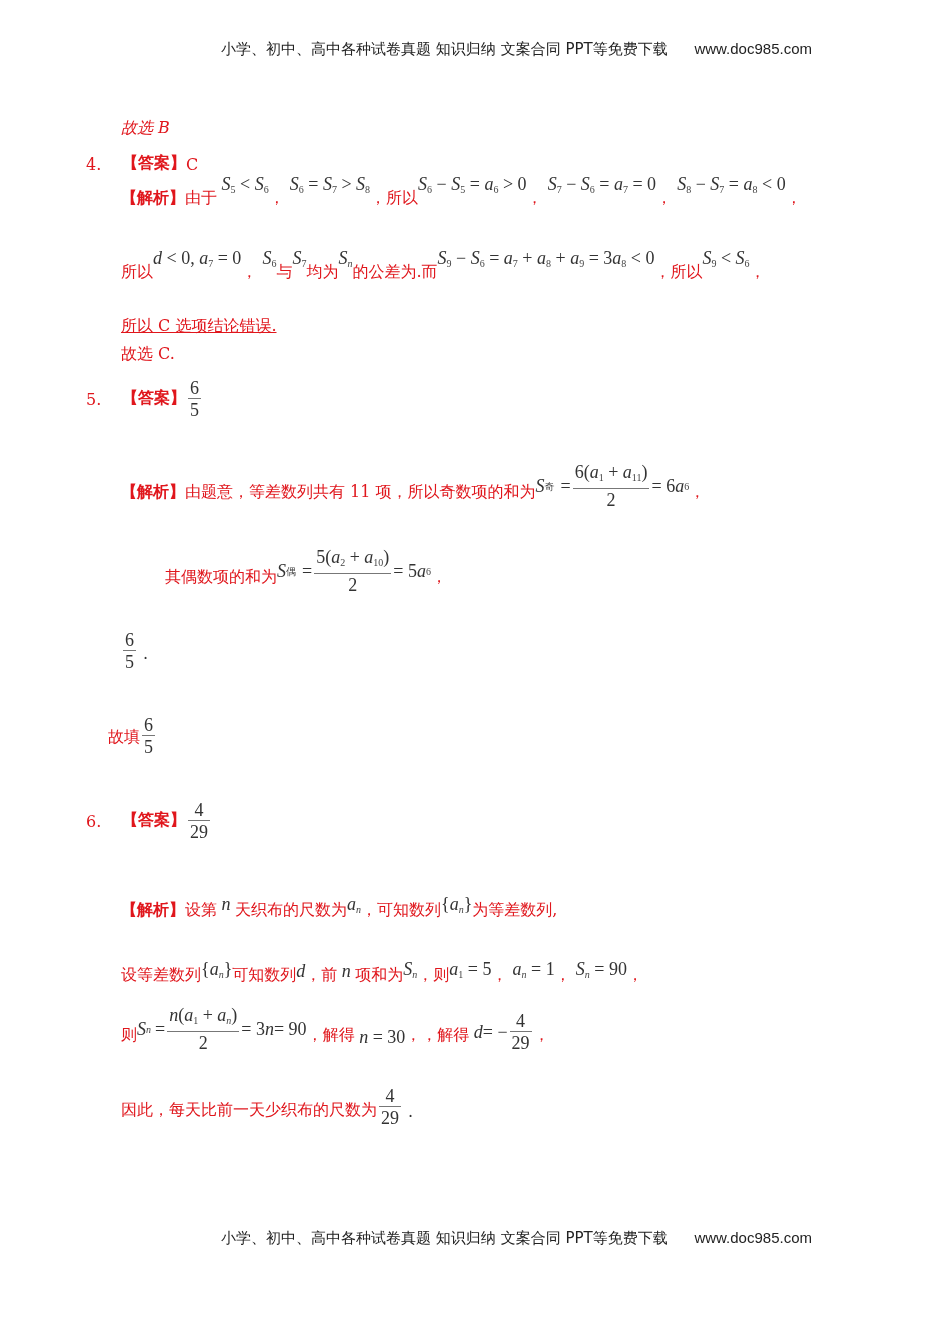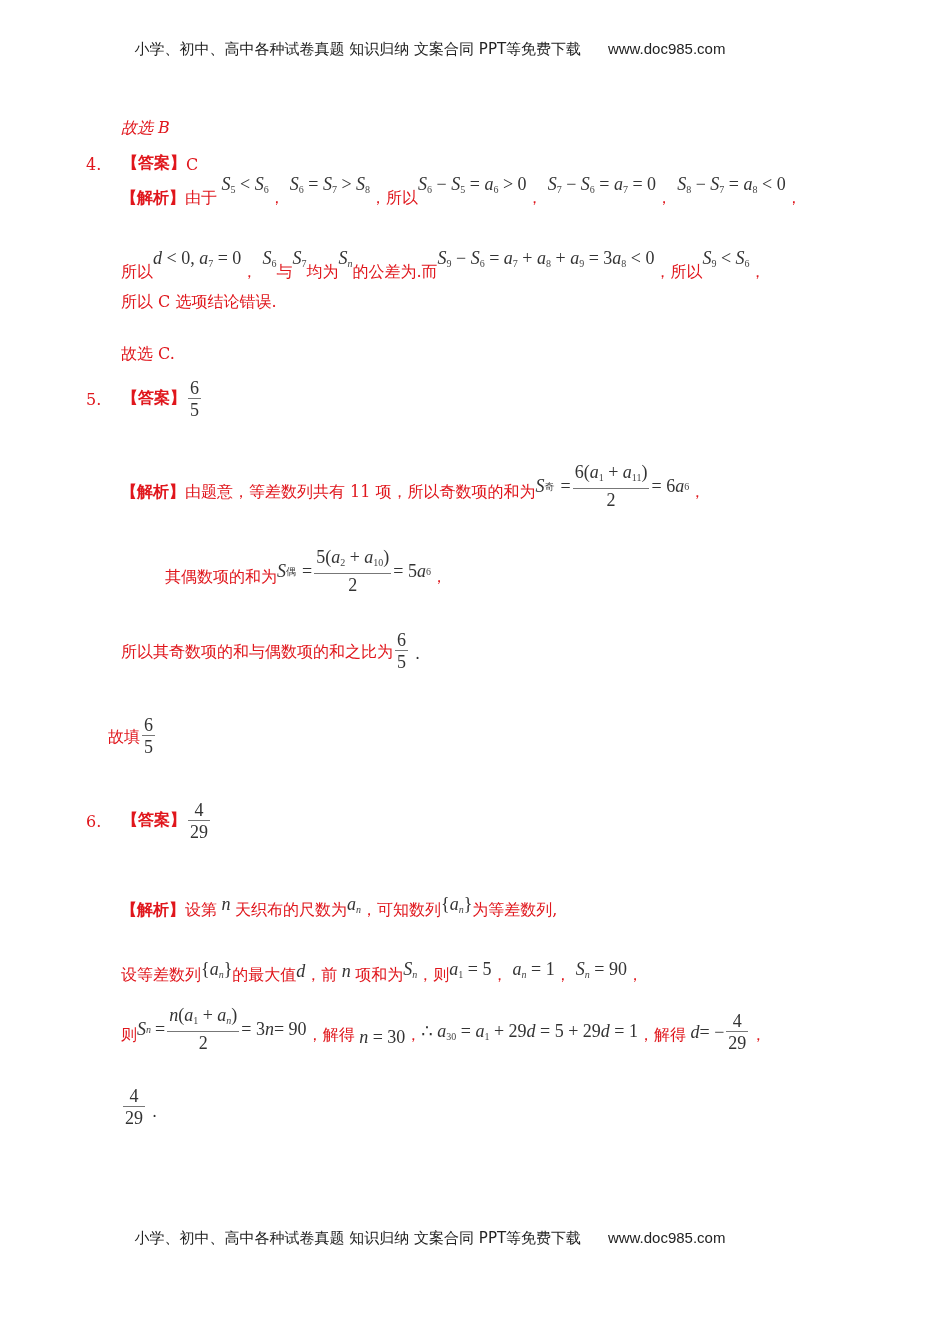--- a/index.html
+++ b/index.html
@@ -1,23 +1,23 @@
 <!DOCTYPE html>
 <html><head>
 <meta charset="utf-8">
 <style>
   html, body { margin: 0; padding: 0; background: #ffffff; }
   body {
     width: 950px; height: 1344px; position: relative; overflow: hidden;
     font-family: "DejaVu Serif", "Liberation Serif", serif;
   }
   .hdr {
-    position: absolute; left: 0; width: 812px; text-align: center;
+    position: absolute; left: 0; width: 812px; text-align: right;
     font-family: "DejaVu Sans", "Liberation Sans", sans-serif;
-    font-size: 15px; color: #222; letter-spacing: 0px; margin-left: 24px;
+    font-size: 15px; color: #222; letter-spacing: 0px;
   }
   .hdr .url { margin-left: 22px; font-family: "Liberation Sans", sans-serif; font-size: 15px; }
   .blk { color: #333; }
   .line {
     position: absolute; font-size: 16px; color: #e0161c; white-space: nowrap;
     display: flex; align-items: flex-end;
   }
   .math { font-family: "Liberation Serif", "DejaVu Serif", serif; color: #333; font-size: 18px; }
   .math i { font-style: italic; }
   .sub { font-size: 10px; vertical-align: -3px; color: #444; }
@@ -73,21 +73,21 @@
   <span>均为</span>
   <span class="math rise"><i>S</i><span class="sub"><i>n</i></span></span>
   <span>的公差为.而</span>
   <span class="math rise"><i>S</i><span class="sub">9</span> − <i>S</i><span class="sub">6</span> = <i>a</i><span class="sub">7</span> + <i>a</i><span class="sub">8</span> + <i>a</i><span class="sub">9</span> = 3<i>a</i><span class="sub">8</span> &lt; 0</span>
   <span>，</span>
   <span>所以</span>
   <span class="math rise"><i>S</i><span class="sub">9</span> &lt; <i>S</i><span class="sub">6</span></span>
   <span>，</span>
 </div>
 
-<div class="line" style="top:292px; left:121px;">
+<div class="line" style="top:316px; left:121px;text-decoration:underline;">
   <span>所以 C 选项结论错误.</span>
 </div>
 <div class="line" style="top:344px; left:121px;">
   <span>故选 C.</span>
 </div>
 
 <div class="line" style="top:378px; left:86px;">
   <span class="num-label" style="padding-bottom:12px;">5.</span>
   <span class="bold" style="padding-bottom:12px;">【答案】</span>
   <span class="frac">
@@ -120,21 +120,20 @@
         <span class="num">5(<i>a</i><span class="sub">2</span> + <i>a</i><span class="sub">10</span>)</span>
         <span class="bar"></span>
         <span class="den">2</span>
       </span>
     = 5<i>a</i><span class="sub">6</span>
   </span>
   <span style="padding-bottom:8px;">，</span>
 </div>
 
 <div class="line" style="top:630px; left:121px;">
-  <span style="padding-bottom:10px;">所以其奇数项的和与偶数项的和之比为</span>
   <span class="frac">
     <span class="num">6</span>
     <span class="bar"></span>
     <span class="den">5</span>
   </span>
   <span class="blk" style="padding-bottom:10px;">&nbsp;.</span>
 </div>
 
 <div class="line" style="top:715px; left:108px;">
   <span style="padding-bottom:10px;">故填</span>
@@ -162,21 +161,21 @@
   <span>天织布的尺数为</span>
   <span class="math rise" style="top:-6px;text-align:right;"><i>a</i><span class="sub"><i>n</i></span></span>
   <span>，可知数列</span>
   <span class="math rise" style="top:-6px;">{<i>a</i><span class="sub"><i>n</i></span>}</span>
   <span>为等差数列,</span>
 </div>
 
 <div class="line" style="top:957px; left:121px;">
   <span>设等差数列</span>
   <span class="math rise" style="top:-6px;">{<i>a</i><span class="sub"><i>n</i></span>}</span>
-  <span>的最大值</span>
+  <span>可知数列</span>
   <span class="math rise" style="top:-4px;"><i>d</i></span>
   <span>，前</span>
   <span class="math rise" style="top:-4px;">&nbsp;<i>n</i>&nbsp;</span>
   <span>项和为</span>
   <span class="math rise" style="top:-6px;"><i>S</i><span class="sub"><i>n</i></span></span>
   <span>，则</span>
   <span class="math rise" style="top:-6px;"><i>a</i><span class="sub">1</span> = 5</span>
   <span>，&nbsp;</span>
   <span class="math rise" style="top:-6px;margin-top:8px;"><i>a</i><span class="sub"><i>n</i></span> = 1</span>
   <span>，&nbsp;</span>
@@ -191,34 +190,34 @@
     <span class="frac">
         <span class="num"><i>n</i>(<i>a</i><span class="sub">1</span> + <i>a</i><span class="sub"><i>n</i></span>)</span>
         <span class="bar"></span>
         <span class="den">2</span>
       </span>
     = 3<i>n</i> = 90
   </span>
   <span style="padding-bottom:8px;">，解得</span>
   <span class="math" style="padding-bottom:6px;">&nbsp;<i>n</i> = 30</span>
   <span style="padding-bottom:8px;">，</span>
-  <span class="math" style="padding-bottom:12px;">∴ <i>a</i><span class="sub">30</span> = <i>a</i><span class="sub">1</span> + 29<i>d</i> = 5 + 29<i>d</i> = 1</span>
   <span style="padding-bottom:8px;">，解得</span>
   <span class="math" style="display:inline-flex;align-items:center;">
     &nbsp;<i>d</i> = −
     <span class="frac">
         <span class="num">4</span>
         <span class="bar"></span>
         <span class="den">29</span>
       </span>
   </span>
   <span style="padding-bottom:8px;">，</span>
 </div>
 
 <div class="line" style="top:1086px; left:121px;">
+  <span style="padding-bottom:8px;">因此，每天比前一天少织布的尺数为</span>
   <span class="frac">
     <span class="num">4</span>
     <span class="bar"></span>
     <span class="den">29</span>
   </span>
   <span class="blk" style="padding-bottom:8px;">&nbsp;.</span>
 </div>
 
 <div class="hdr" style="top:1229px;">
   <span>小学、初中、高中各种试卷真题  知识归纳  文案合同  PPT等免费下载</span>

